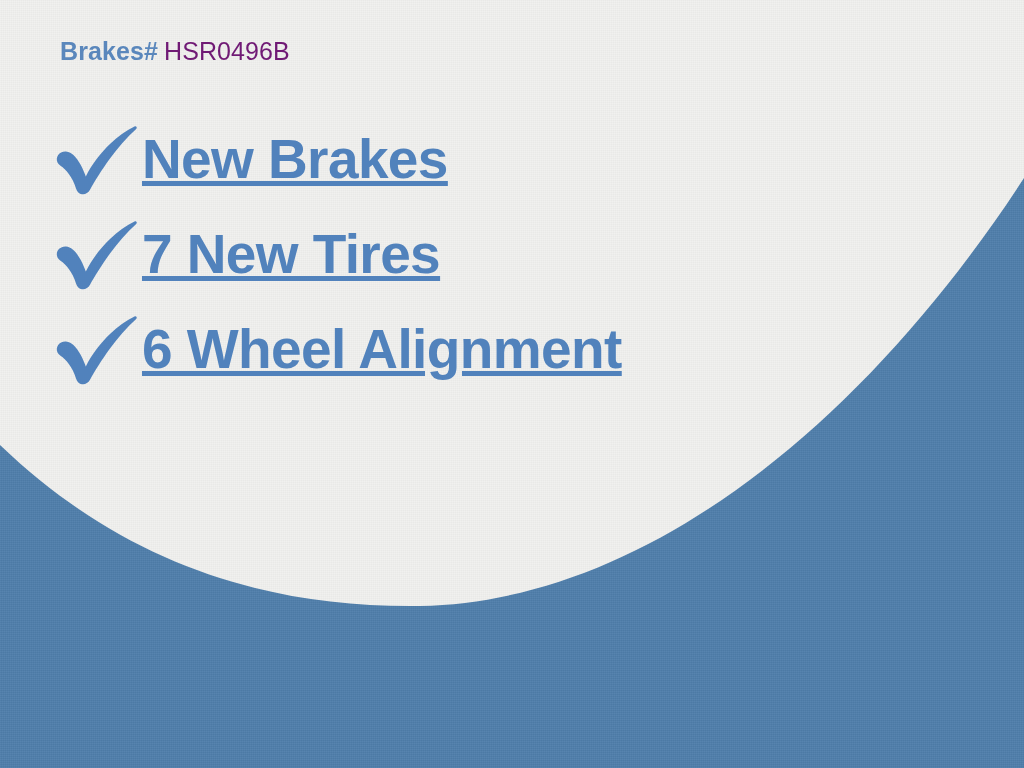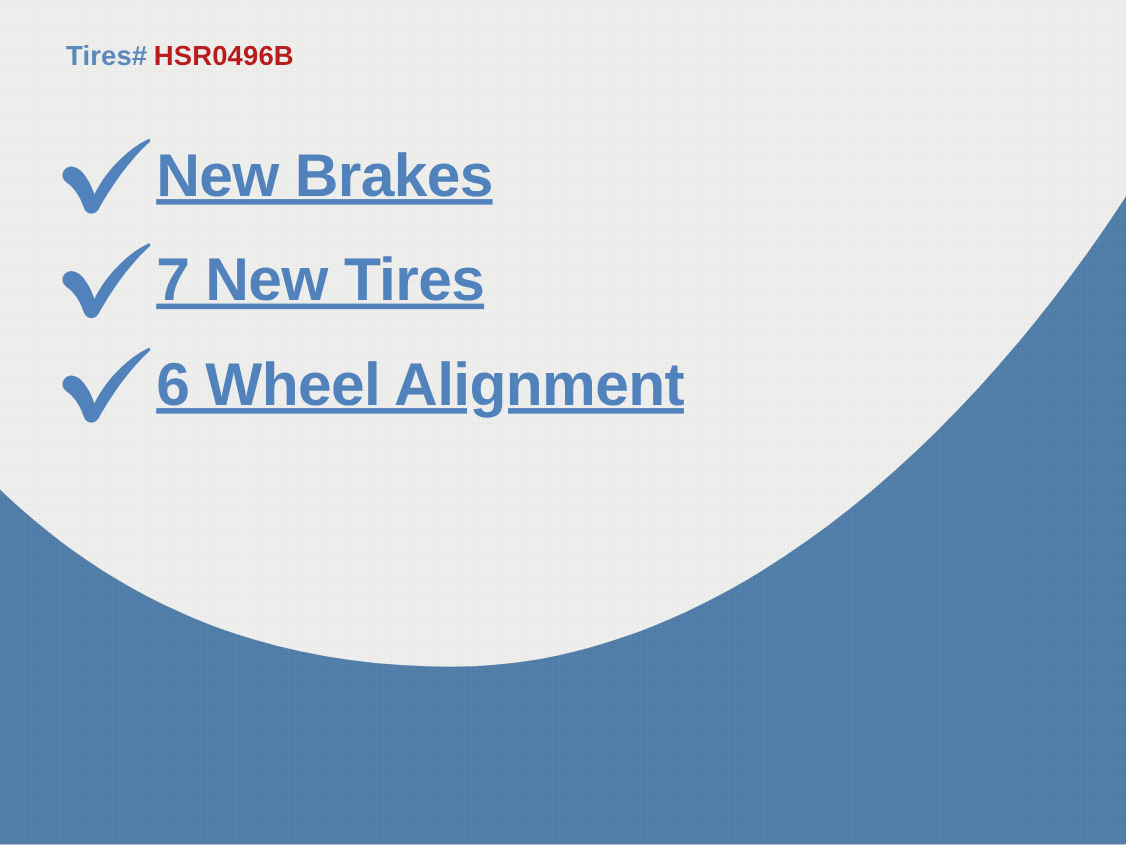--- a/index.html
+++ b/index.html
@@ -54,22 +54,22 @@
     font-size: 25px;
     letter-spacing: .1px;
     white-space: nowrap;
     line-height: 1.2;
   }
   .stock-label {
     font-weight: bold;
     color: #5a87bc;
   }
   .stock-value {
-    font-weight: bold;
-    color: #b91c1c;
+    font-weight: normal;
+    color: #701a75;
     margin-left: 6px;
   }
 
   .feature-list {
     position: absolute;
     left: 52px;
     top: 112px;
     width: 920px;
   }
   .feature-item {
@@ -105,21 +105,21 @@
              C 120,560 260,608 420,606
              C 640,602 860,430 1024,178
              L 1024,768 L 0,768 Z" fill="#4f7eab"></path>
   </svg>
 
   <div class="texture"></div>
 
   <div class="content">
 
     <div class="stock-line">
-      <span class="stock-label">Tires#</span><span class="stock-value">HSR0496B</span>
+      <span class="stock-label">Brakes#</span><span class="stock-value">HSR0496B</span>
     </div>
 
     <div class="feature-list">
 
       <div class="feature-item">
         <svg class="check-icon" viewBox="0 0 86 74" aria-hidden="true">
           <path d="M5.5,39.5 C3,34 7.5,28 14,28.5 C20,29 24.5,34.5 28.5,41.5
                    C31,46 32.5,50 33.8,53.5
                    C40,41 49,29.5 58,21 C66,13.3 74.5,7.2 82.5,3.5
                    C84.2,2.7 85.6,4.6 84.2,5.9

